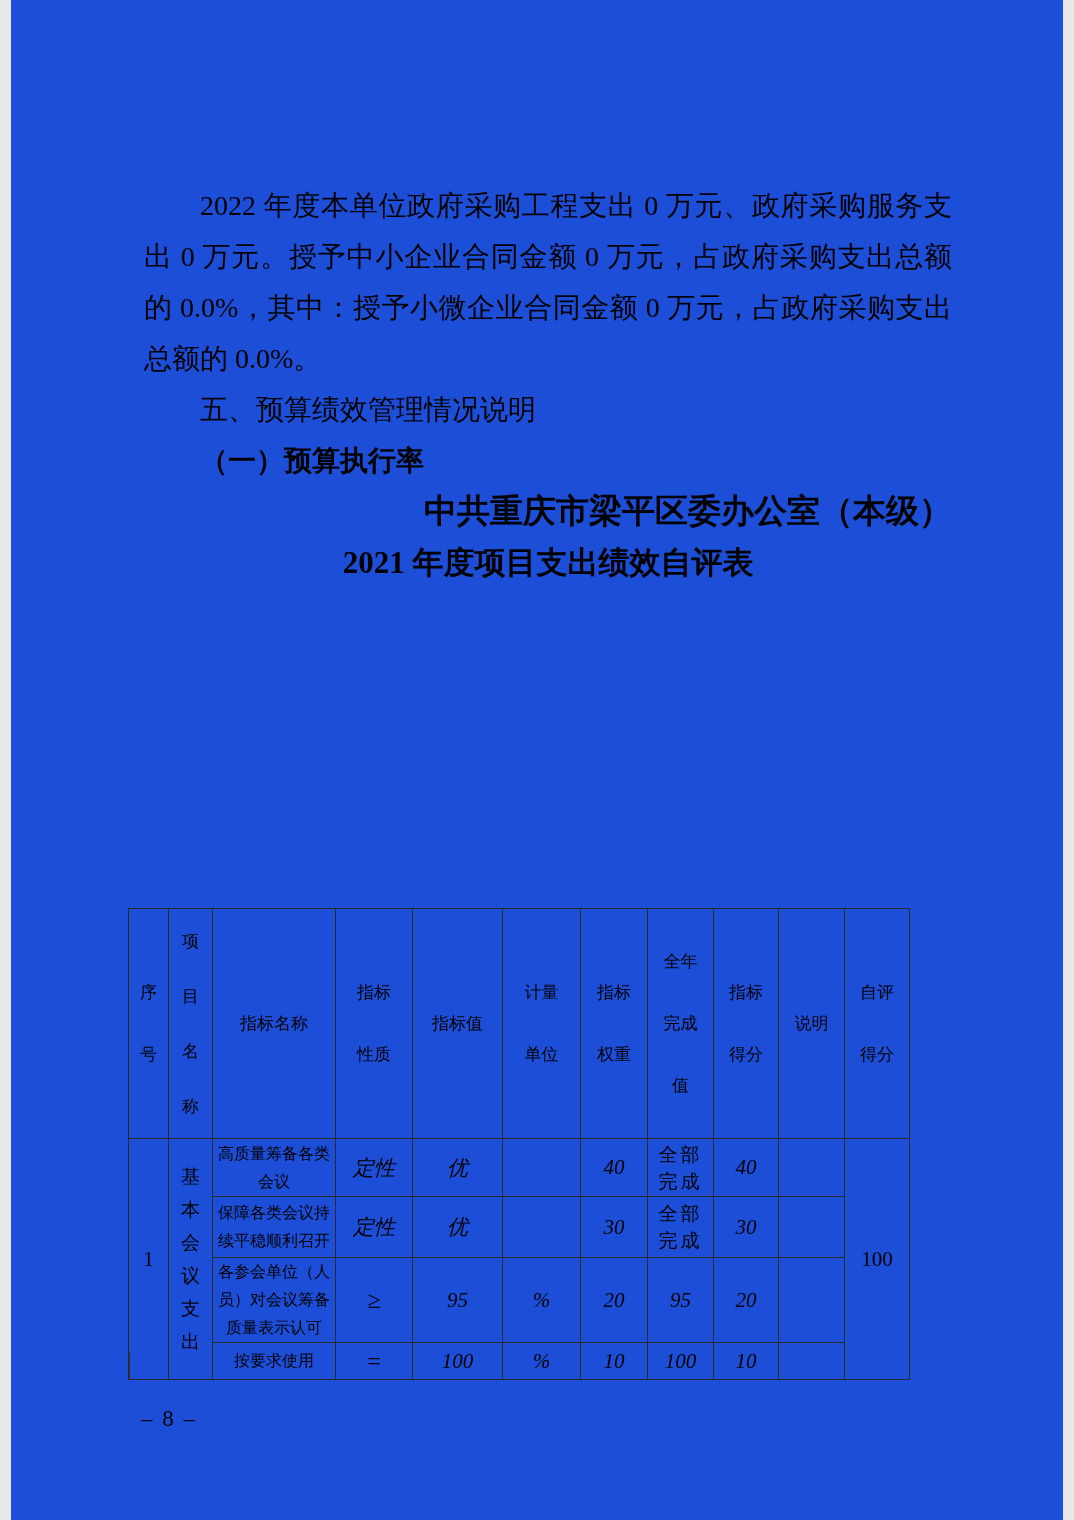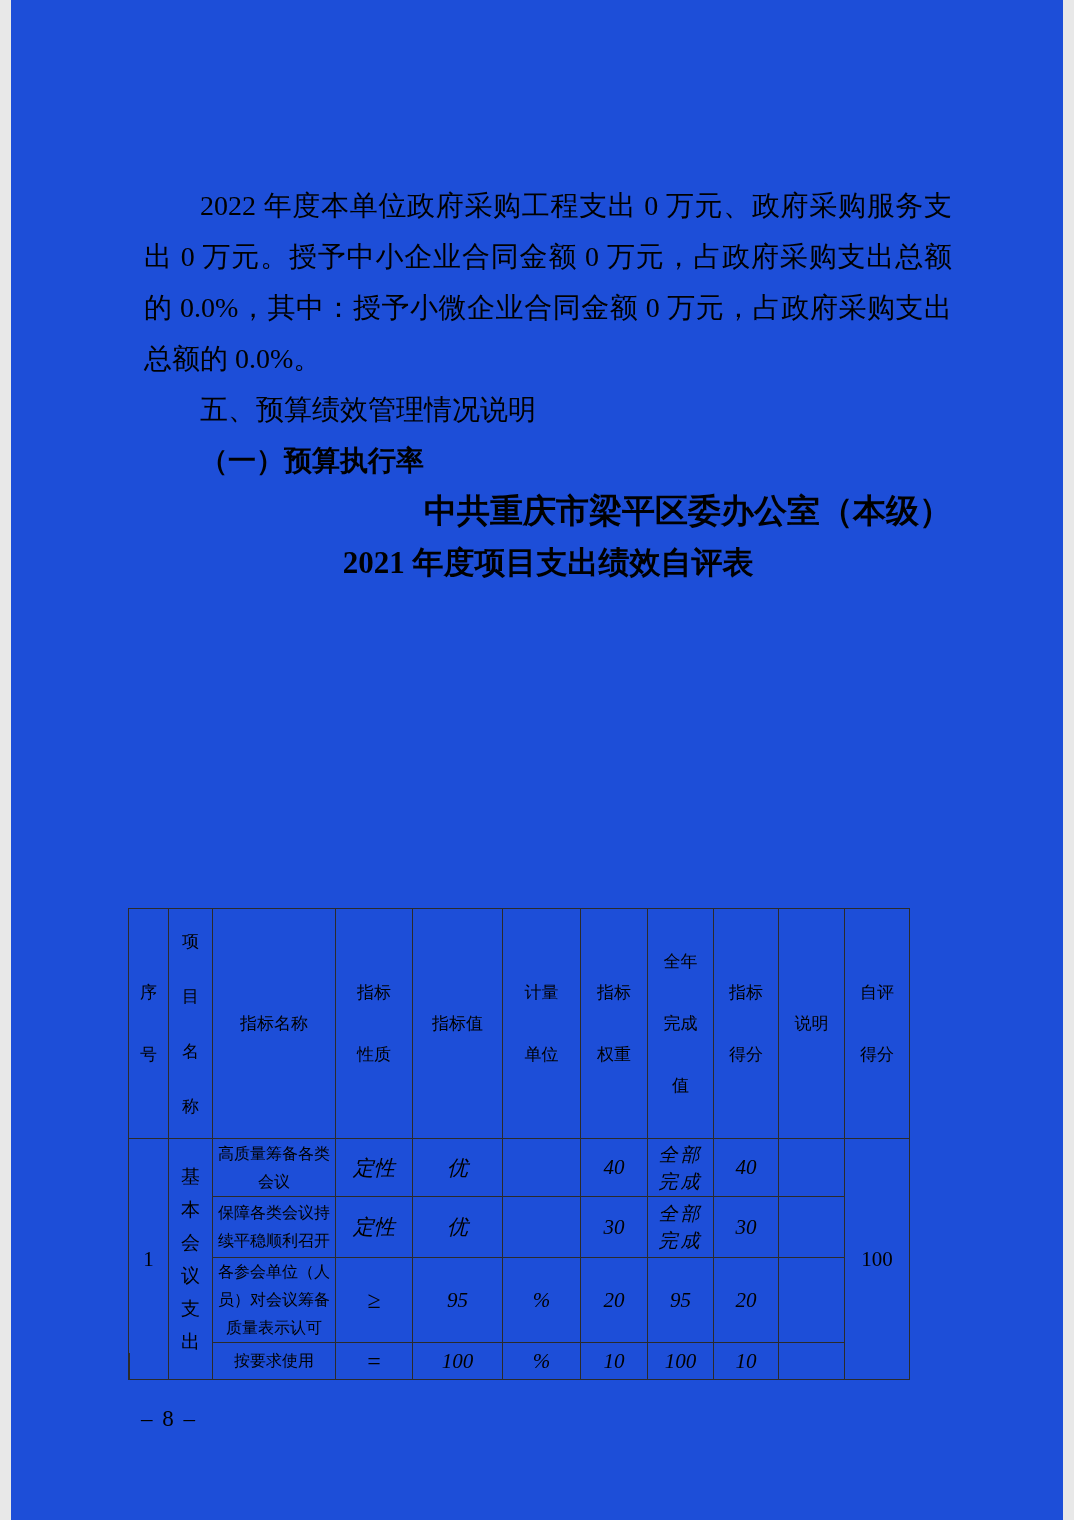--- a/index.html
+++ b/index.html
@@ -25,21 +25,21 @@
   tr.r4{height:37px;}
   .stk{display:inline-block;vertical-align:middle;}
   .proj-h{line-height:55px;}
   td.seq{font-size:21px;border-bottom:none;}
   td.project{font-size:19px;}
   td.project .stk{line-height:33px;}
   td.name{font-size:16px;line-height:28px;padding:2px 5px;}
   td.val{font-size:21px;font-style:italic;}
   td.sym{font-size:24px;}
   td.completed{font-size:19px;}
-  td.completed .stk{line-height:27px;letter-spacing:3px;font-style:italic;}
+  td.completed .stk{line-height:27px;letter-spacing:3px;}
   td.selfscore{font-size:21px;}
   .spill{position:absolute;left:117px;top:1353px;width:2px;height:26px;background:#2b2b2b;}
   .footer{position:absolute;left:130px;top:1404px;font-size:23px;line-height:30px;letter-spacing:2px;}
 </style>
 </head>
 <body>
 
 <div class="page">
 
   <div class="content">

